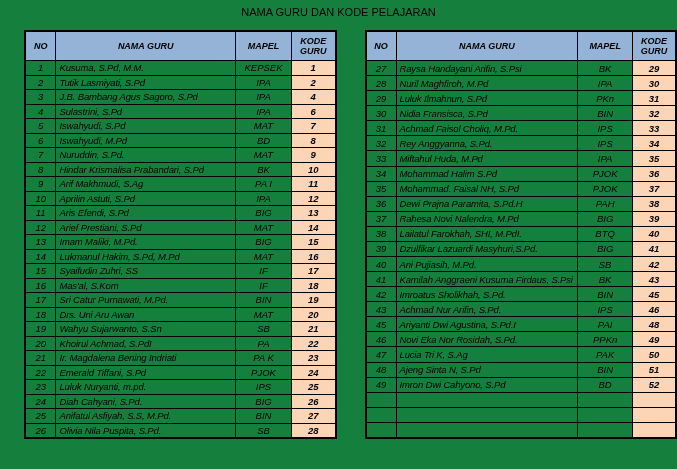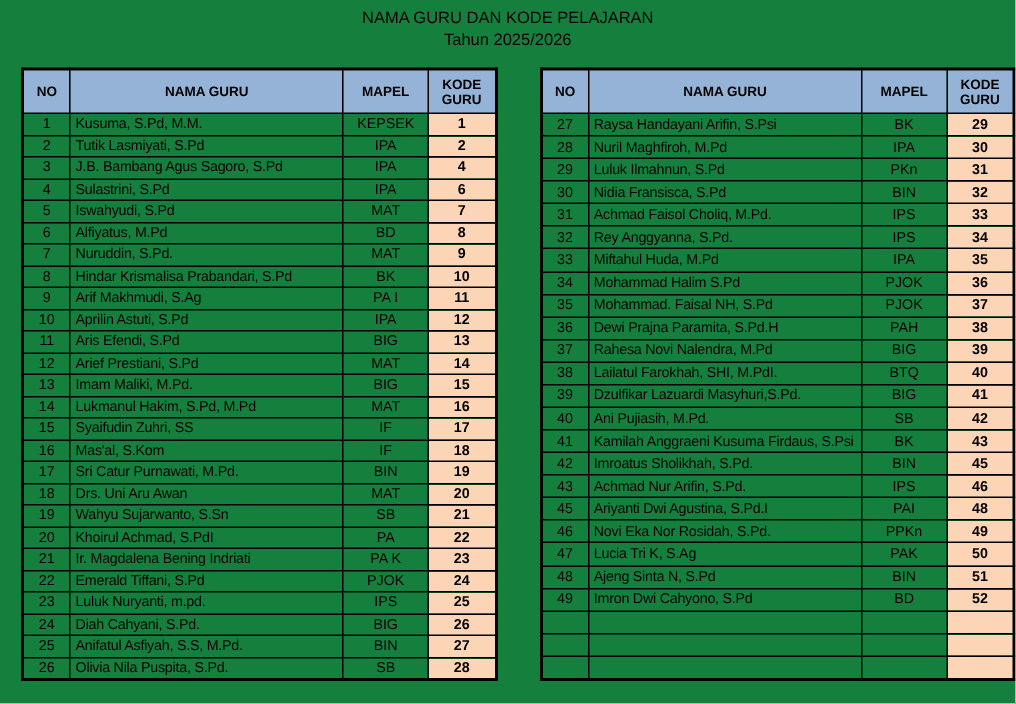--- a/index.html
+++ b/index.html
@@ -21,22 +21,23 @@
     text-align: center;
   }
   .title-block div {
     font-size: 11px;
     line-height: 15px;
     color: #000000;
   }
   .tables-wrap {
     display: flex;
     gap: 28px;
-    padding-left: 14px;
+    padding-left: 24px;
     margin-top: 10px;
+    font-style: italic;
   }
   table.guru-table {
     border-collapse: collapse;
     table-layout: fixed;
     border: 2px solid #000;
   }
   table.guru-table th {
     background: var(--header-bg, #95B3D7);
     border: 1px solid #000;
     font-size: 9px;
@@ -65,21 +66,20 @@
   col.c-nama  { width: 182px; }
   col.c-mapel { width: 57px; }
   col.c-kode  { width: 45px; }
 </style>
 </head>
 <body>
 
 <div class="page">
   <div class="title-block">
     <div>NAMA GURU DAN KODE PELAJARAN</div>
-    <div>Tahun 2025/2026</div>
   </div>
   <div class="tables-wrap">
     <table class="guru-table" id="table-left">
       <colgroup>
         <col class="c-no">
           <col class="c-nama">
           <col class="c-mapel">
           <col class="c-kode">
       </colgroup>
     <thead>
@@ -116,21 +116,21 @@
             <td class="kode-cell">6</td>
           </tr>
           <tr>
             <td class="no-cell">5</td>
             <td class="nama-cell">Iswahyudi, S.Pd</td>
             <td class="mapel-cell">MAT</td>
             <td class="kode-cell">7</td>
           </tr>
           <tr>
             <td class="no-cell">6</td>
-            <td class="nama-cell">Alfiyatus, M.Pd</td>
+            <td class="nama-cell">Iswahyudi, M.Pd</td>
             <td class="mapel-cell">BD</td>
             <td class="kode-cell">8</td>
           </tr>
           <tr>
             <td class="no-cell">7</td>
             <td class="nama-cell">Nuruddin, S.Pd.</td>
             <td class="mapel-cell">MAT</td>
             <td class="kode-cell">9</td>
           </tr>
           <tr>

